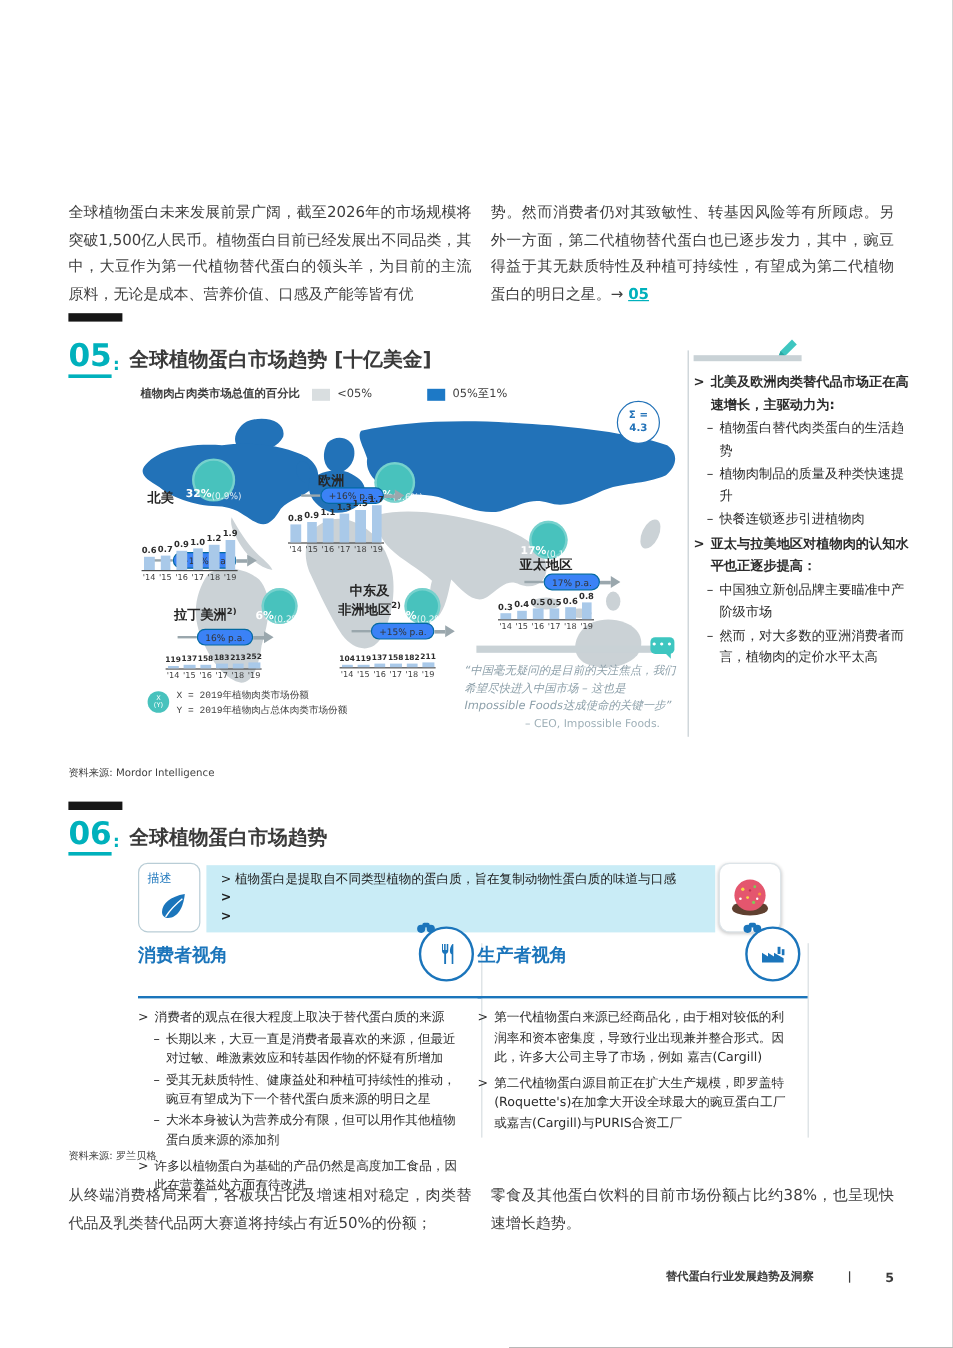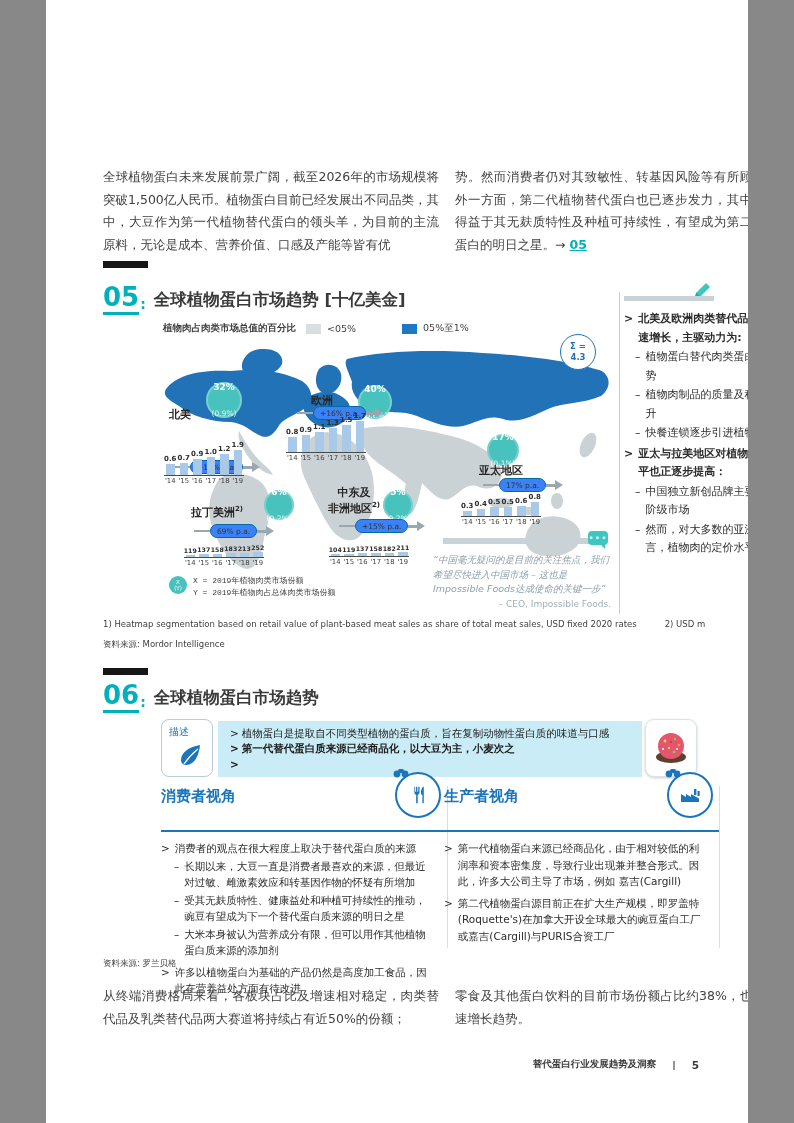--- a/index.html
+++ b/index.html
@@ -1,16 +1,16 @@
 <!DOCTYPE html>
 <html><head>
 <meta charset="utf-8">
 <style>
   html,body{margin:0;padding:0;background:#888;}
-  .page{position:relative;width:702px;height:1123px;background:#ffffff;margin:0 auto;
+  .page{position:relative;width:794px;height:1123px;background:#ffffff;margin:0 auto;
         font-family:"DejaVu Sans","Liberation Sans",sans-serif;color:#3d3d3d;overflow:hidden;}
   .abs{position:absolute;}
 
   
   .two-col{display:flex;gap:16px;}
   .col{width:336px;font-size:12.5px;line-height:22.5px;text-align:justify;color:#3f3f3f;}
   .link{color:#00b1bc;font-weight:bold;text-decoration:underline;cursor:pointer;}
 
   .black-bar{width:45px;height:7px;background:#161616;}
 
@@ -23,22 +23,22 @@
   
   .legend{display:flex;align-items:center;font-size:9.5px;color:#3f3f3f;}
   .legend .lab{font-weight:bold;margin-right:10px;}
   .swatch{width:15px;height:10px;margin-right:6px;}
   .swatch.low{background:#d9dee0;}
   .swatch.high{background:#1d79c6;margin-left:46px;}
 
   
   .map-wrap{left:115px;top:335px;width:455px;height:285px;overflow:visible;}
   .map-svg{position:absolute;left:0;top:8px;}
-  .region-circle{position:absolute;border-radius:50%;background:#48c2bd;color:#fff;display:flex;flex-direction:column;
-                 align-items:center;justify-content:center;text-align:center;box-shadow:inset 0 0 0 2px rgba(255,255,255,.25);}
+  .region-circle{position:absolute;border-radius:50%;background:#48c2bd;color:#fff;display:flex;flex-direction:row;
+                 align-items:flex-end;justify-content:center;text-align:center;box-shadow:inset 0 0 0 2px rgba(255,255,255,.25);}
   .rc-share{font-size:9px;font-weight:bold;line-height:1.25;}
   .rc-sub{font-size:7.5px;opacity:.85;line-height:1.2;margin-top:16px;}
   .region-name{position:absolute;font-size:11px;font-weight:bold;color:#262626;white-space:nowrap;}
   .region-name sup{font-size:7px;}
   .region-name.center{text-align:center;white-space:normal;line-height:12px;}
 
   .growth{position:absolute;display:flex;align-items:center;}
   .growth .lead{width:16px;height:1.5px;background:#9aa7ad;}
   .growth .pill{border:1px solid #0369a1;border-radius:9px;background:#3b82f6;font-size:7.5px;color:#333;
                 padding:1.5px 6px;white-space:nowrap;line-height:1.2;}
@@ -98,21 +98,21 @@
   .persp{position:absolute;border-right:1px solid #d8dee1;box-sizing:border-box;}
   .persp-head{position:relative;border-bottom:2px solid #1b75bb;padding-bottom:24px;}
   .persp-title{font-size:15px;font-weight:bold;color:#1b75bb;}
   .persp-icon{position:absolute;right:6px;top:-14px;width:42px;height:42px;border:2px solid #1b75bb;border-radius:50%;
               background:#fff;display:flex;align-items:center;justify-content:center;}
   .binocs{position:absolute;left:-4px;top:-7px;}
   .persp-body{margin-top:8px;font-size:10.5px;line-height:16.5px;color:#2c2c2c;padding-right:14px;}
   .p-l1{display:flex;gap:5px;margin-top:5px;}
   .p-l2{display:flex;gap:5px;padding-left:13px;margin-top:1px;}
 
-  .footer{position:absolute;right:49px;display:flex;align-items:center;gap:16px;font-size:9.5px;color:#3a3a3a;font-weight:bold;}
+  .footer{position:absolute;right:49px;display:flex;align-items:center;gap:28px;font-size:9.5px;color:#3a3a3a;font-weight:bold;}
   .footer .pg{font-size:10.5px;}
 </style>
 </head>
 <body>
 
 <div class="page">
 
   <div class="abs two-col" style="left:57px;top:166px;">
     <div class="col">全球植物蛋白未来发展前景广阔，截至2026年的市场规模将突破1,500亿人民币。植物蛋白目前已经发展出不同品类，其中，大豆作为第一代植物替代蛋白的领头羊，为目前的主流原料，无论是成本、营养价值、口感及产能等皆有优</div>
     <div class="col"><span>势。然而消费者仍对其致敏性、转基因风险等有所顾虑。另外一方面，第二代植物替代蛋白也已逐步发力，其中，豌豆得益于其无麸质特性及种植可持续性，有望成为第二代植物蛋白的明日之星。→ </span><span class="link">05</span></div>
@@ -305,21 +305,21 @@
         </div>
       </div>
 
     <div class="region-circle" style="left:103px;top:155px;width:30px;height:30px;">
       <span class="rc-share">6%</span>
       <span class="rc-sub">(0.2%)</span>
     </div>
     <div class="region-name" style="left:30px;top:170px;"><span>拉丁美洲</span><sup>2)</sup></div>
     <div class="growth" style="left:33px;top:189px;">
       <span class="lead"></span>
-        <span class="pill">69% p.a.</span>
+        <span class="pill">16% p.a.</span>
         <span class="tail"></span>
         <span class="head"></span>
     </div>
     <div class="bars int" style="left:23px;top:209px;">
         <div class="bars-row">
           <div class="bar-col">
             <div class="bar-val">119</div>
             <div class="bar" style="height: 2.38px;"></div>
           </div>
           <div class="bar-col">
@@ -409,21 +409,21 @@
       <span>(Y)</span>
     </div>
     <div class="note-text" style="left:32px;top:240px;font-family:Liberation Mono, monospace;">
       <div>X = 2019年植物肉类市场份额</div>
       <div>Y = 2019年植物肉占总体肉类市场份额</div>
     </div>
 
     <div class="quote-bar" style="left:282px;top:203px;"></div>
     <div class="quote-bubble" style="left:427px;top:196px;">•••</div>
     <div class="quote-text" style="left:272px;top:218px;">“中国毫无疑问的是目前的关注焦点，我们希望尽快进入中国市场 – 这也是Impossible Foods达成使命的关键一步”</div>
-    <div class="quote-attr" style="left:272px;top:264px;">– CEO, Impossible Foods.</div>
+    <div class="quote-attr" style="left:257px;top:264px;">– CEO, Impossible Foods.</div>
   </div>
 
   <div class="v-line" style="left:573px;top:292px;height:322px;"></div>
   <svg class="abs" style="left:646px;top:281px;" width="20" height="20" viewBox="0 0 20 20">
     <path d="M2 18 L4.5 11.5 L14 2 L18 6 L8.5 15.5 Z" fill="#3ec6c0"></path>
     <path d="M2 18 L4.5 11.5 L8.5 15.5 Z" fill="#2aa8a3"></path>
   </svg>
   <div class="sb-topbar" style="left:578px;top:296px;"></div>
   <div class="sb" style="left:578px;top:308px;">
     <div class="sb-l1">
@@ -449,23 +449,20 @@
     <div class="sb-l2">
         <span class="marker">–</span>
         <span>中国独立新创品牌主要瞄准中产阶级市场</span>
       </div>
     <div class="sb-l2">
         <span class="marker">–</span>
         <span>然而，对大多数的亚洲消费者而言，植物肉的定价水平太高</span>
       </div>
   </div>
 
-  <div class="abs foot" style="left:57px;top:619px;">
-    <span>1) Heatmap segmentation based on retail value of plant-based meat sales as share of total meat sales, USD fixed 2020 rates</span><span class="gap"></span><span>2) USD m</span>
-  </div>
   <div class="abs foot" style="left:57px;top:639px;">资料来源: Mordor Intelligence</div>
 
   <div class="abs black-bar" style="left:57px;top:668px;"></div>
   <div class="abs sec-head" style="left:57px;top:682px;">
     <span class="sec-num">06</span>
     <span class="sec-colon">:</span>
     <span class="sec-title">全球植物蛋白市场趋势</span>
   </div>
 
   <div class="desc-label-box" style="left:115px;top:719px;">
@@ -475,21 +472,20 @@
       <path d="M9 23 C13 17 18 12 23 8" stroke="#fff" stroke-width="1.2" fill="none"></path>
     </svg>
   </div>
   <div class="desc-box" style="left:172px;top:721px;">
     <div class="desc-line">
         <span>&gt;</span>
         <span>植物蛋白是提取自不同类型植物的蛋白质，旨在复制动物性蛋白质的味道与口感</span>
       </div>
     <div class="desc-line bold">
         <span>&gt;</span>
-        <span>第一代替代蛋白质来源已经商品化，以大豆为主，小麦次之</span>
       </div>
     <div class="desc-line bold">
         <span>&gt;</span>
       </div>
   </div>
   <div class="burger-card" style="left:599px;top:719px;">
     <svg width="40" height="38" viewBox="0 0 40 38">
       <ellipse cx="20" cy="28" rx="15" ry="6" fill="#5f4030"></ellipse>
       <circle cx="20" cy="17" r="13" fill="#e4566e"></circle>
       <circle cx="14" cy="12" r="1.4" fill="#f7d648"></circle>

